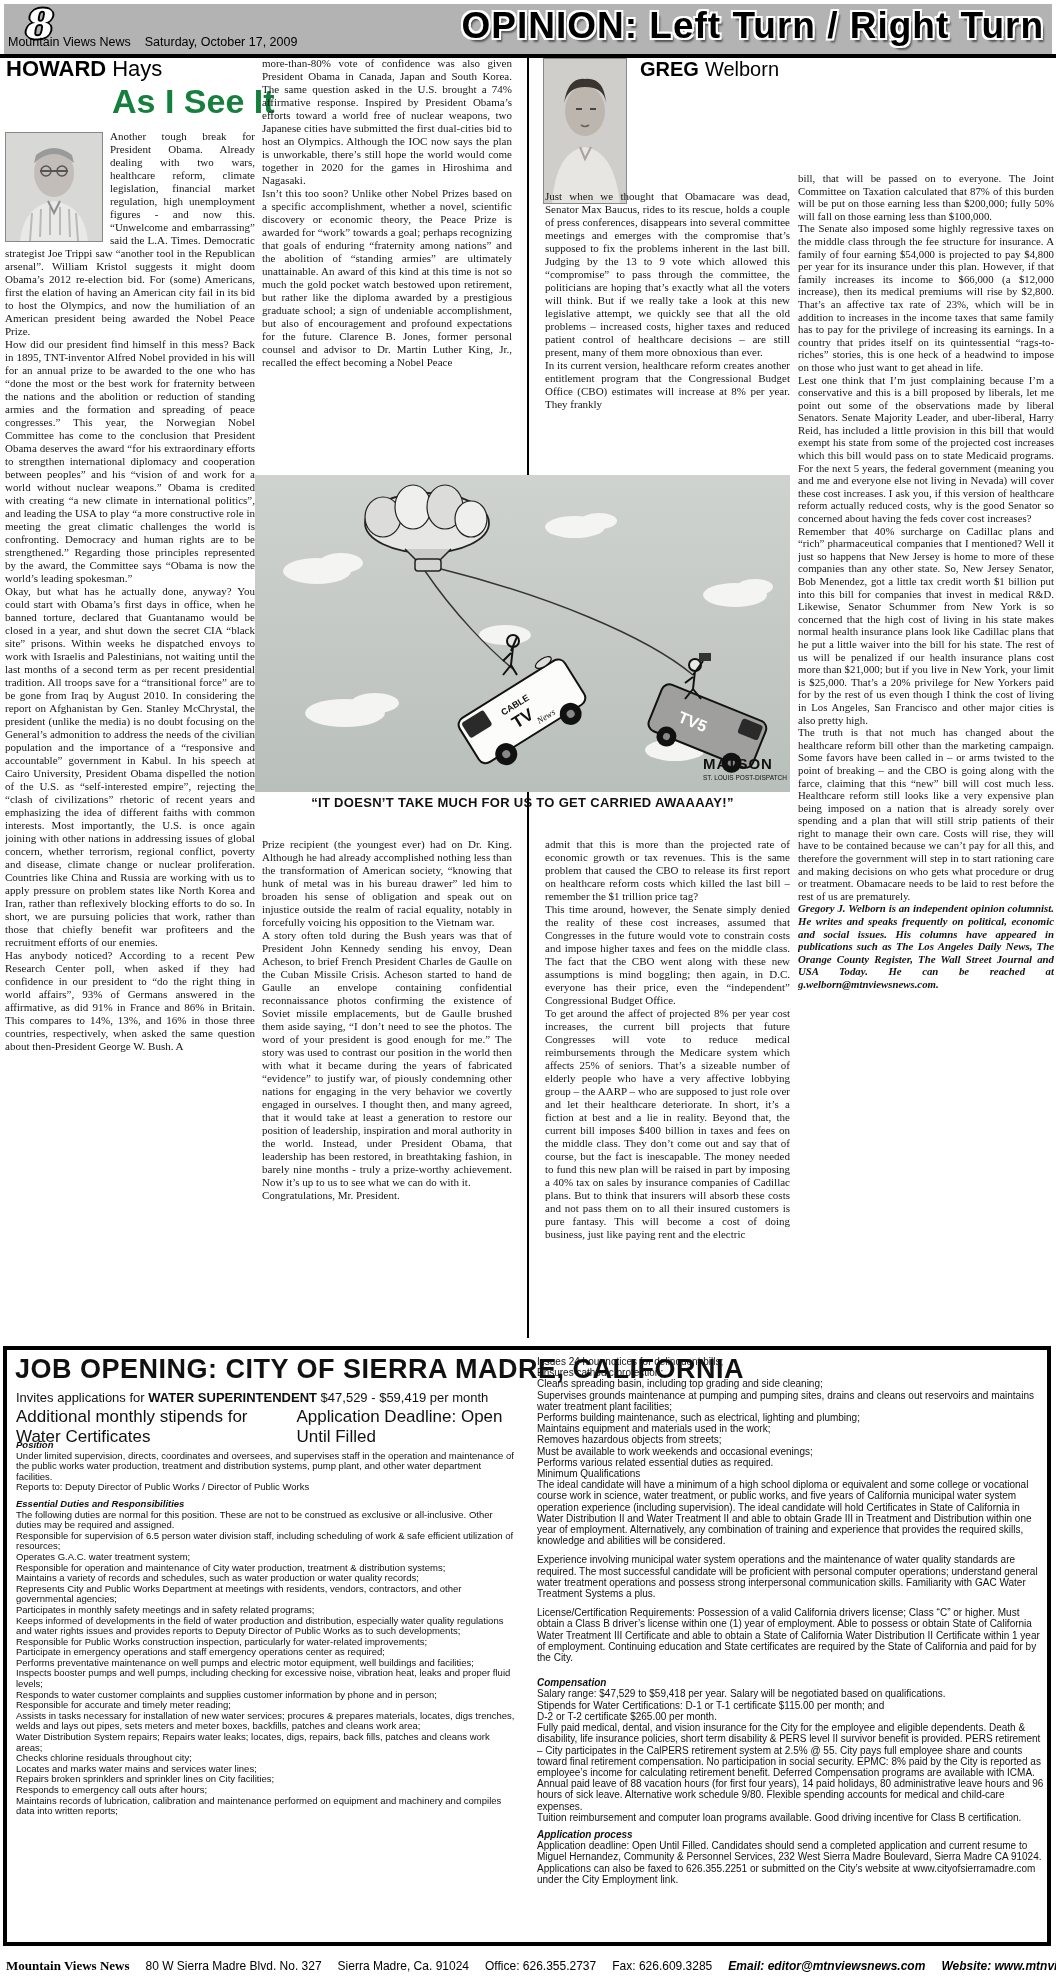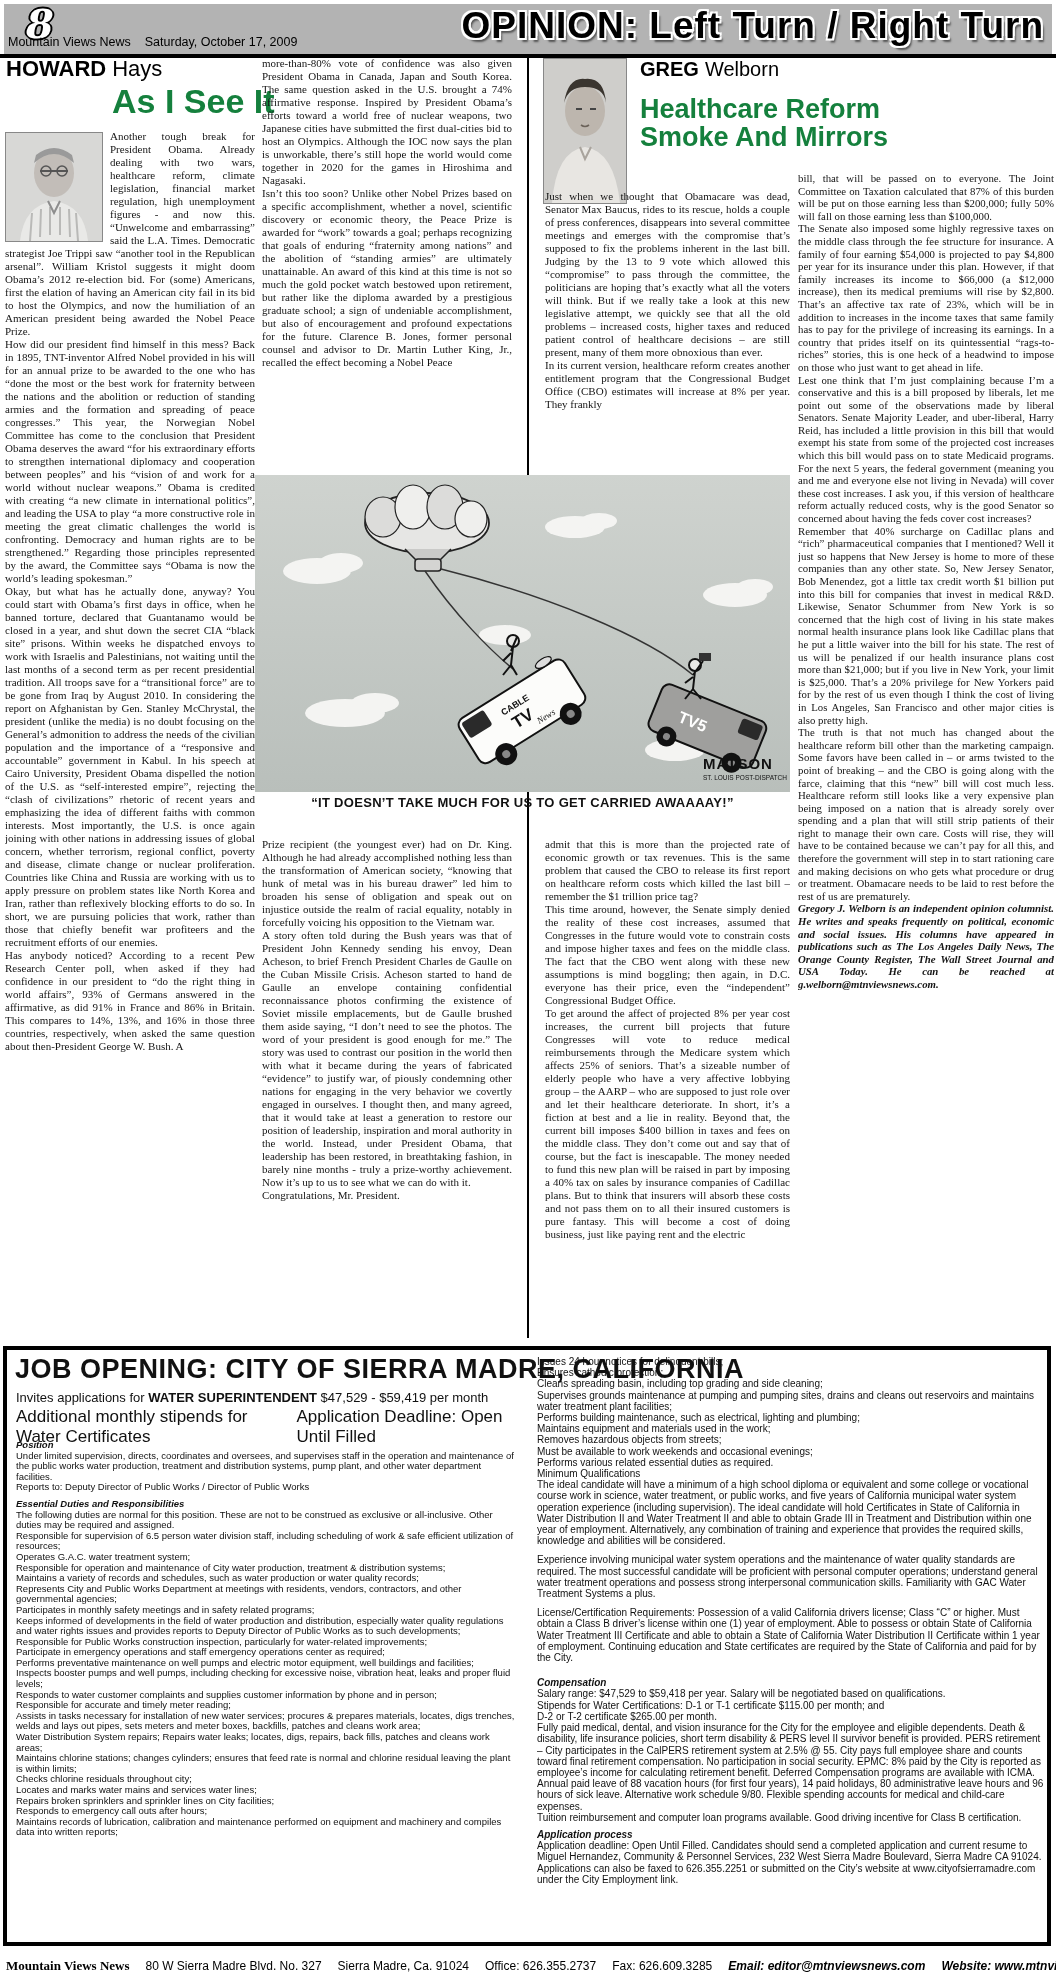--- a/index.html
+++ b/index.html
@@ -195,24 +195,20 @@
       <path d="M20 44 Q24 18 41 20 Q60 18 62 44 Q60 28 41 28 Q24 28 20 44 Z" fill="#3a352f"></path>
       <line x1="32" y1="50" x2="38" y2="50" stroke="#444" stroke-width="2"></line>
       <line x1="46" y1="50" x2="52" y2="50" stroke="#444" stroke-width="2"></line>
       <path d="M37 66 Q41 69 45 66" fill="none" stroke="#6b6259" stroke-width="1.6"></path>
       <path d="M8 144 Q12 92 41 88 Q70 92 76 144 Z" fill="#e8e6e2"></path>
       <path d="M36 88 L41 100 L47 88" fill="none" stroke="#a9a49d" stroke-width="2"></path>
     </svg>
   </div>
   <div class="author" style="left:640px;top:58px;font-size:20px;">
     <span class="f">GREG</span><span class="l">Welborn</span>
-  </div>
-  <div class="big-title" style="left:640px;top:96px;font-size:27px;">
-    <div>Healthcare Reform</div>
-    <div>Smoke And Mirrors</div>
   </div>
 
   <div class="col" style="left:545px;top:190px;width:245px;height:284px;">
     <div>
         <p class="para">Just when we thought that Obamacare was dead, Senator Max Baucus, rides to its rescue, holds a couple of press conferences, disappears into several committee meetings and emerges with the compromise that’s supposed to fix the problems inherent in the last bill.  Judging by the 13 to 9 vote which allowed this “compromise” to pass through the committee, the politicians are hoping that’s exactly what all the voters will think.  But if we really take a look at this new legislative attempt, we quickly see that all the old problems – increased costs, higher taxes and reduced patient control of healthcare decisions – are still present, many of them more obnoxious than ever.</p>
         <p class="para">In its current version, healthcare reform creates another entitlement program that the Congressional Budget Office (CBO) estimates will increase at 8% per year.  They frankly</p>
       </div>
   </div>
 
   <div class="col" style="left:545px;top:838px;width:245px;height:500px;">
@@ -257,21 +253,20 @@
         <div class="blk blk-para">Participates in monthly safety meetings and in safety related programs;</div>
         <div class="blk blk-para">Keeps informed of developments in the field of water production and distribution, especially water quality regulations and water rights issues and provides reports to Deputy Director of Public Works as to such developments;</div>
         <div class="blk blk-para">Responsible for Public Works construction inspection, particularly for water-related improvements;</div>
         <div class="blk blk-para">Participate in emergency operations and staff emergency operations center as required;</div>
         <div class="blk blk-para">Performs preventative maintenance on well pumps and electric motor equipment, well buildings and facilities;</div>
         <div class="blk blk-para">Inspects booster pumps and well pumps, including checking for excessive noise, vibration heat, leaks and proper fluid levels;</div>
         <div class="blk blk-para">Responds to water customer complaints and supplies customer information by phone and in person;</div>
         <div class="blk blk-para">Responsible for accurate and timely meter reading;</div>
         <div class="blk blk-para">Assists in tasks necessary for installation of new water services; procures &amp; prepares materials, locates, digs trenches, welds and lays out pipes, sets meters and meter boxes, backfills, patches and cleans work area;</div>
         <div class="blk blk-para">Water Distribution System repairs; Repairs water leaks; locates, digs, repairs, back fills, patches and cleans work areas;</div>
-        <div class="blk blk-para">Maintains chlorine stations; changes cylinders; ensures that feed rate is normal and chlorine residual leaving the plant is within limits;</div>
         <div class="blk blk-para">Checks chlorine residuals throughout city;</div>
         <div class="blk blk-para">Locates and marks water mains and services water lines;</div>
         <div class="blk blk-para">Repairs broken sprinklers and sprinkler lines on City facilities;</div>
         <div class="blk blk-para">Responds to emergency call outs after hours;</div>
         <div class="blk blk-para">Maintains records of lubrication, calibration and maintenance performed on equipment and machinery and compiles data into written reports;</div>
       </div>
     <div class="job-col job-col-right">
         <div class="blk blk-para">Issues 24 hour notices for delinquent bills;</div>
         <div class="blk blk-para">Ensures cathodic protection;</div>
         <div class="blk blk-para">Cleans spreading basin, including top grading and side cleaning;</div>

